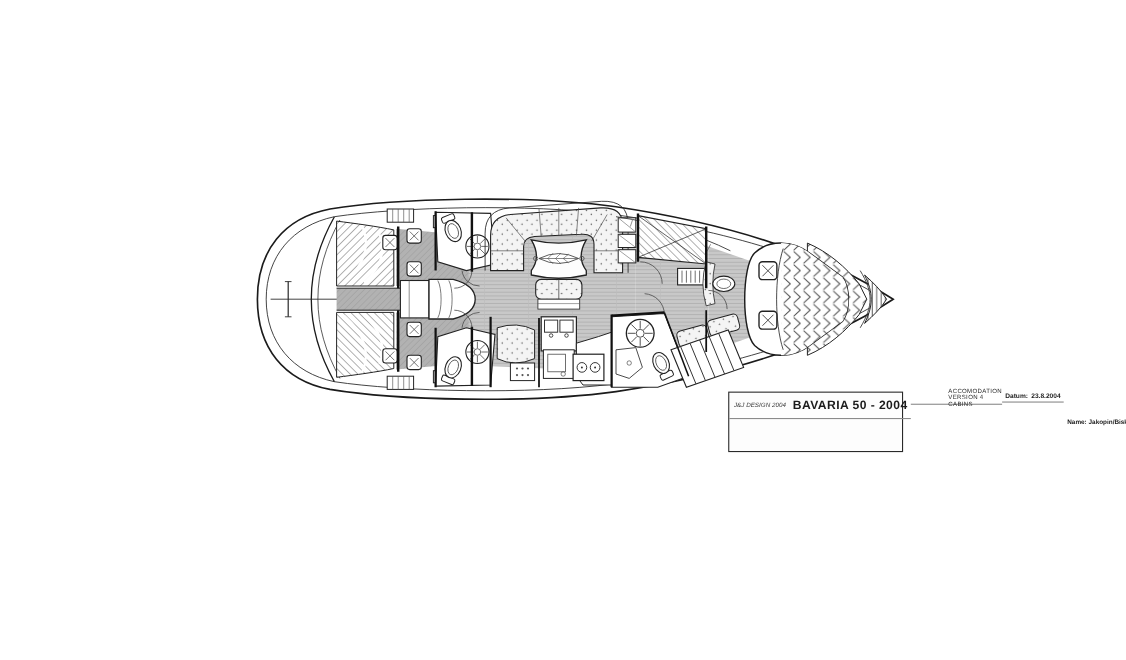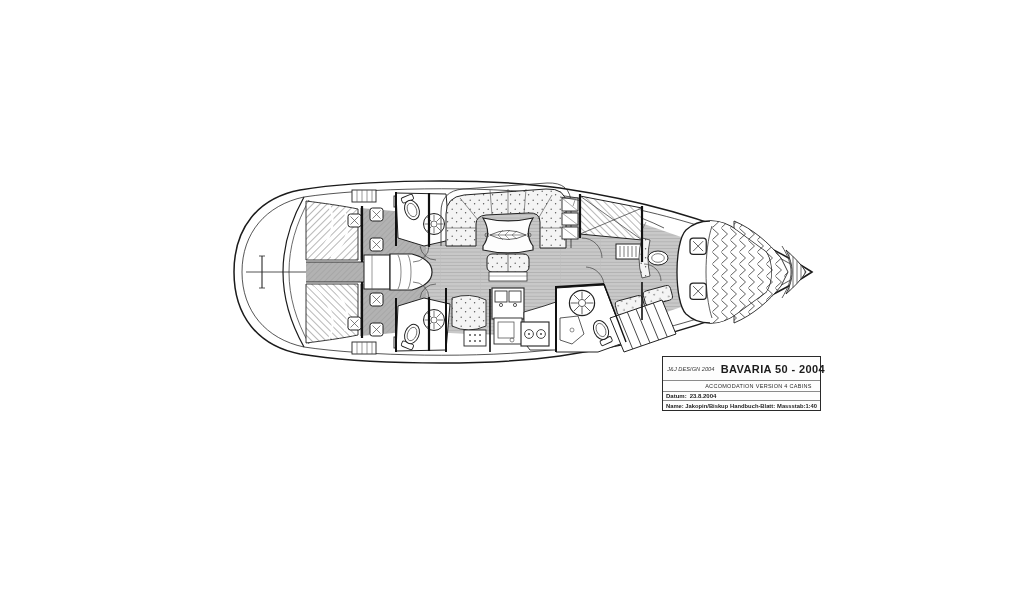--- a/index.html
+++ b/index.html
@@ -2,21 +2,21 @@
 <html><head>
 <meta charset="utf-8">
 <style>
   html,body{margin:0;padding:0;background:#fff;width:1024px;height:600px;overflow:hidden;
     font-family:"Liberation Sans",sans-serif;-webkit-font-smoothing:antialiased;}
   .stage{position:absolute;inset:0;width:1024px;height:600px;background:#fff;}
   svg.plan{position:absolute;left:0;top:0;}
   .title-block{
     position:absolute;left:662px;top:356px;width:159px;height:55px;
     border:1.2px solid #2a2a2a;background:#fdfdfd;color:#1c1c1c;
-    display:flex;flex-direction:column;box-sizing:border-box;}
+    display:flex;box-sizing:border-box;}
   .tb-row1{display:flex;align-items:center;height:24px;border-bottom:1px solid #8a8a8a;padding:0 3px;box-sizing:border-box;}
   .tb-designer{font-style:italic;font-size:6px;color:#3a3a3a;white-space:nowrap;transform:scale(.95);}
   .tb-model{font-weight:bold;font-size:11px;letter-spacing:.4px;margin-left:5px;white-space:nowrap;}
   .tb-row2{height:11px;border-bottom:1px solid #8a8a8a;font-size:5.5px;letter-spacing:.3px;
     display:flex;align-items:center;justify-content:center;padding-left:34px;color:#2a2a2a;box-sizing:border-box;}
   .tb-row3{height:9px;border-bottom:1px solid #8a8a8a;font-size:6px;font-weight:bold;
     display:flex;align-items:center;padding:0 3px;gap:3px;box-sizing:border-box;}
   .tb-row4{flex:1;font-size:5.8px;font-weight:bold;display:flex;align-items:center;
     justify-content:space-between;padding:0 3px;box-sizing:border-box;}
   .tb-row4 span{white-space:nowrap;}

